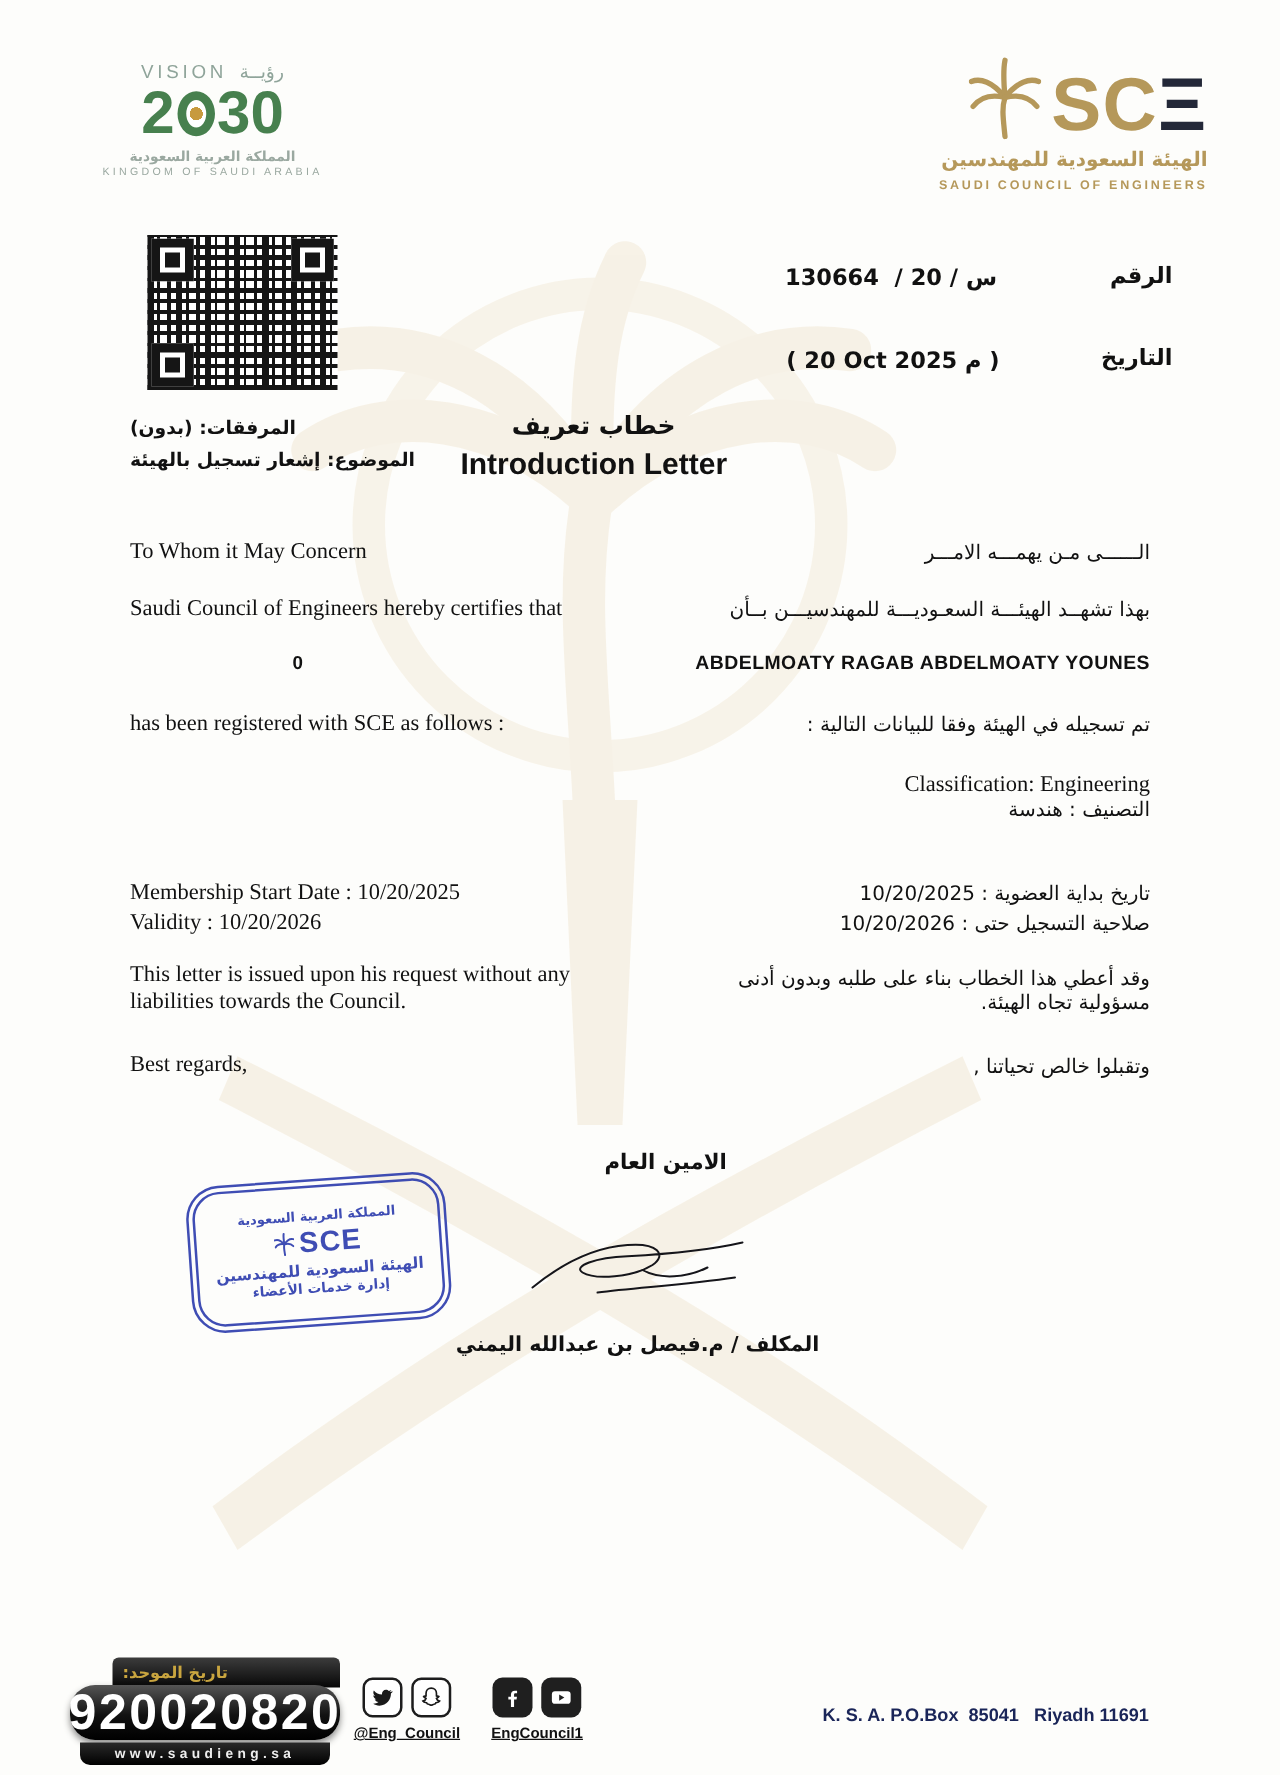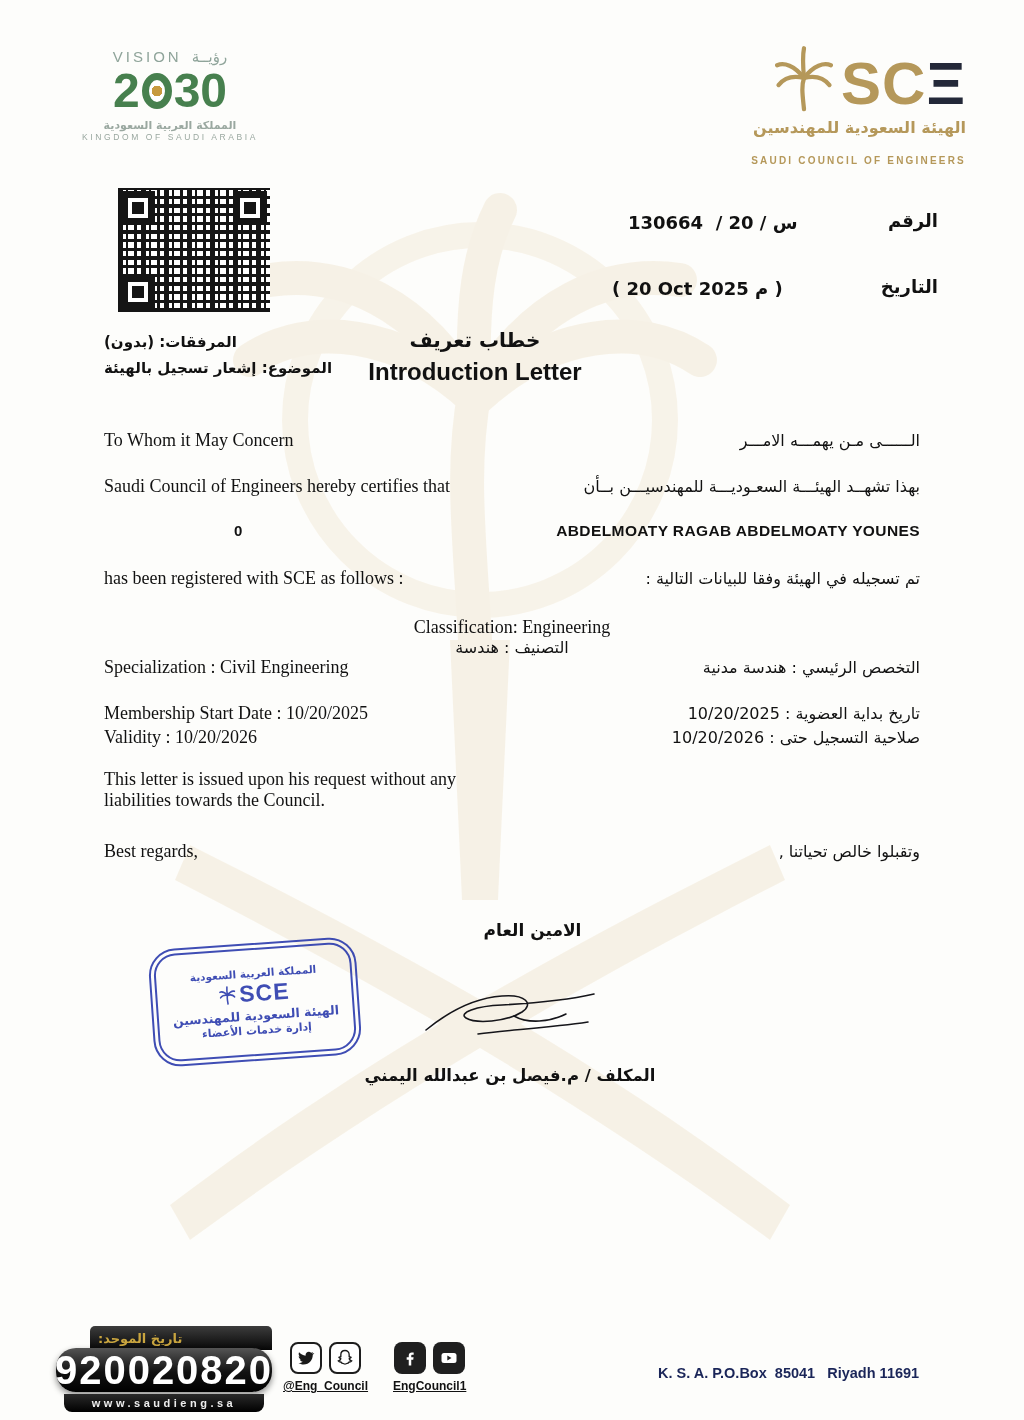--- a/index.html
+++ b/index.html
@@ -30,52 +30,52 @@
   .vision-sub-en { font-size:8.5px; letter-spacing:2.6px; color:#9aa8a0;
                    font-family:"Liberation Sans", sans-serif; }
 
   
   .sce { position:absolute; right:58px; top:44px; width:300px; text-align:right; }
   .sce-top { display:flex; justify-content:flex-end; align-items:flex-end; gap:8px; }
   .sce-word { font-family:"Liberation Sans", sans-serif; font-weight:bold;
               font-size:60px; line-height:.95; color:#b5985a; letter-spacing:1px; }
   .sce-word .dark-e { color:#232838; }
   .sce-ar { margin-top:6px; color:#b5985a; font-weight:bold; font-size:16px; }
-  .sce-en { margin-top:18px; color:#b5985a; font-weight:bold; font-size:10px;
+  .sce-en { margin-top:6px; color:#b5985a; font-weight:bold; font-size:10px;
             letter-spacing:2.2px; font-family:"Liberation Sans", sans-serif; }
 
   
   .qr { position:absolute; left:118px; top:188px; width:152px; height:124px; background:#fff;
         background-image:
           repeating-linear-gradient(90deg, #151515 0 5px, transparent 5px 8px, #151515 8px 10px, transparent 10px 16px, #151515 16px 19px, transparent 19px 23px),
           repeating-linear-gradient(0deg, #151515 0 4px, #fff 4px 9px, #151515 9px 12px, #fff 12px 18px, #151515 18px 21px, #fff 21px 26px); }
   .finder { position:absolute; width:34px; height:34px; border:7px solid #151515; background:#fff; }
   .finder::after { content:""; position:absolute; inset:4px; background:#151515; }
   .finder.tl { left:3px; top:3px; } .finder.tr { right:3px; top:3px; } .finder.bl { left:3px; bottom:3px; }
 
   
   .meta-label { position:absolute; right:86px; font-weight:bold; font-size:18px;
                 font-family:"DejaVu Sans", sans-serif; }
   .meta-value { position:absolute; left:612px; font-weight:bold; font-size:18px;
                 font-family:"DejaVu Sans", sans-serif; white-space:pre; direction:ltr; }
   .num-label  { top:210px; } .num-value  { top:212px;margin-left:16px; }
-  .date-label { top:276px; } .date-value { top:278px; }
+  .date-label { top:276px; } .date-value { top:278px;margin-left:17px; }
 
   
   .title-ar { position:absolute; left:0; top:328px; width:950px; text-align:center;
               font-weight:bold; font-size:20px; font-family:"DejaVu Sans", sans-serif; }
   .title-en { position:absolute; left:0; top:358px; width:950px; text-align:center;
               font-weight:bold; font-size:24px; font-family:"Liberation Sans", sans-serif; }
   .attachments { position:absolute; left:104px; top:330px; font-weight:bold; font-size:15px;
                  line-height:1.7; font-family:"DejaVu Sans", sans-serif; }
   .attachments div { direction:rtl; text-align:left; }
 
   
   .brow { position:absolute; left:104px; right:104px; display:flex;
-          justify-content:space-between; align-items:center; }
+          justify-content:space-between; align-items:flex-end; }
   .brow .en { font-size:18px; font-family:"Liberation Serif", serif; direction:ltr; }
   .brow .artxt { font-size:16px; font-family:"DejaVu Sans", sans-serif; direction:rtl; text-align:right; }
   .r-salutation { top:430px; } .r-certify { top:476px; }
   .r-registered { top:568px; } .r-membership { top:593px; } .r-classification { top:617px;flex-direction:column; }
   .r-specialization { top:657px; }
   .r-start { top:703px; } .r-validity { top:727px; }
   .r-liability { top:769px; }
   .r-liability .en { width:385px; }
   .r-liability .artxt { width:348px; }
   .r-regards { top:841px; }
@@ -230,37 +230,34 @@
     <span class="en">has been registered with SCE as follows :</span>
     <span class="artxt">تم تسجيله في الهيئة وفقا للبيانات التالية :</span>
   </div>
 
 
   <div class="brow r-classification">
     <span class="en">Classification: Engineering</span>
     <span class="artxt">التصنيف : هندسة</span>
   </div>
 
-  <div class="brow r-specialization">
-    <span class="en">Specialization : Civil Engineering</span>
-    <span class="artxt">التخصص الرئيسي : هندسة مدنية</span>
-  </div>
 
   <div class="brow r-start">
     <span class="en">Membership Start Date : 10/20/2025</span>
     <span class="artxt">تاريخ بداية العضوية : 10/20/2025</span>
   </div>
 
   <div class="brow r-validity">
     <span class="en">Validity : 10/20/2026</span>
     <span class="artxt">صلاحية التسجيل حتى : 10/20/2026</span>
   </div>
 
   <div class="brow r-liability">
     <span class="en">This letter is issued upon his request without any liabilities towards the Council.</span>
+    <span class="artxt">وقد أعطي هذا الخطاب بناء على طلبه وبدون أدنى مسؤولية تجاه الهيئة.</span>
   </div>
 
   <div class="brow r-regards">
     <span class="en">Best regards,</span>
     <span class="artxt">وتقبلوا خالص تحياتنا ,</span>
   </div>
 
   <div class="sec-title">الامين العام</div>
 
   <div class="stamp">

